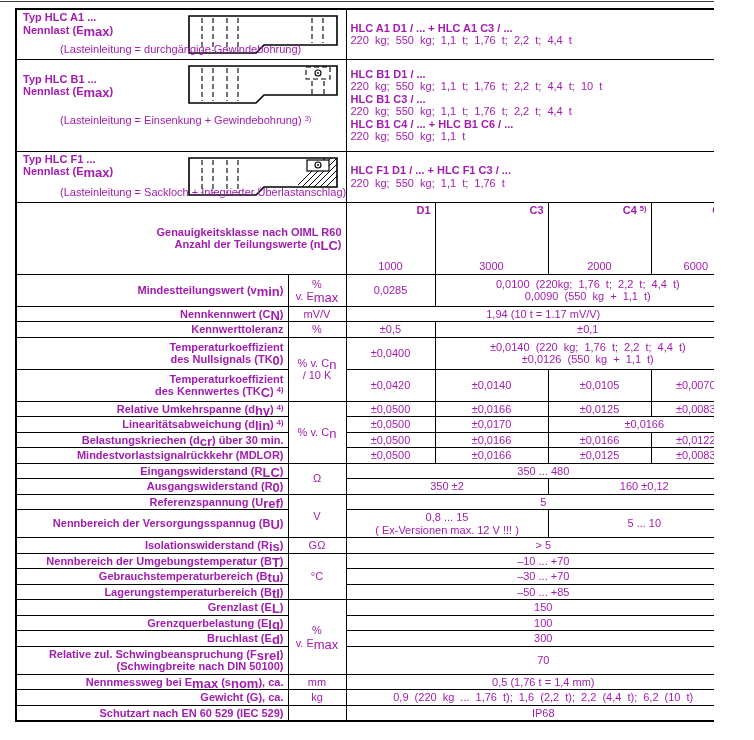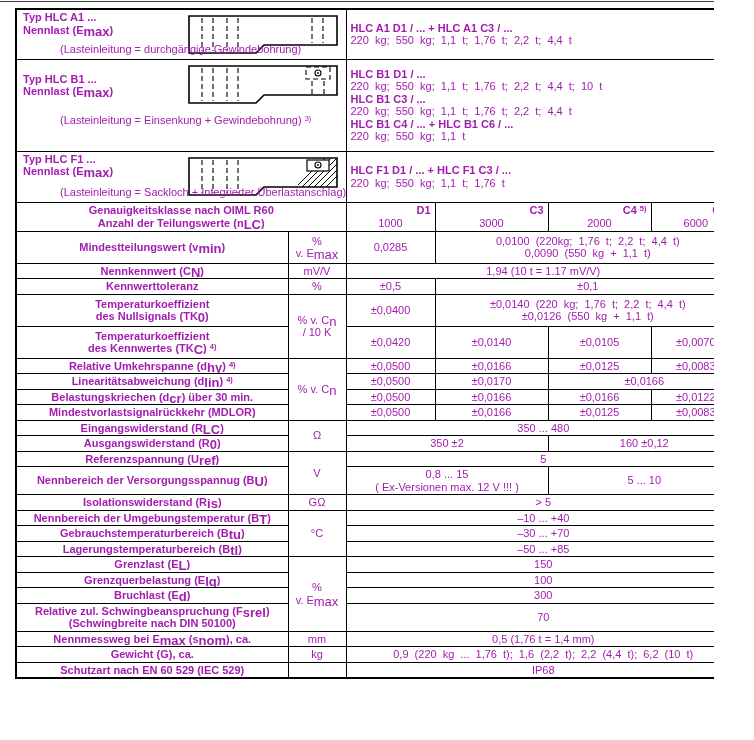--- a/index.html
+++ b/index.html
@@ -8,21 +8,21 @@
   .frame-top{position:absolute;top:1px;left:0;width:754px;height:1px;background:#3a3a3a;}
   .frame-right{position:absolute;top:1px;left:744px;width:2px;height:739px;background:#3a3a3a;}
 
   table#spec{border-collapse:collapse;position:absolute;left:15px;top:8px;width:725px;
              table-layout:fixed;border:2px solid #000;}
   #spec td{border:1px solid #000;padding:1px 4px;font-size:11px;line-height:12.5px;
            vertical-align:middle;overflow:hidden;}
   sub{font-size:13px;vertical-align:-2px;line-height:0;}
   sup{font-size:7.5px;vertical-align:3px;line-height:0;}
 
-  .lbl{font-weight:bold;text-align:center;padding-left:6px;}
+  .lbl{font-weight:bold;text-align:right;padding-left:6px;}
   .unit{text-align:center;font-weight:normal;}
   .val{text-align:center;font-weight:normal;}
 
   
   .h54{height:50px}.h96{height:92px}.h55{height:51px}.h33{height:29px}
   .h36{height:32px}.h18{height:14px}.h30{height:26px}.h17{height:13px}
   .hcut{height:6px}
   .hcut td{vertical-align:top;padding-top:1px;line-height:13px;}
 
   
@@ -31,21 +31,21 @@
   .type-note{font-weight:normal;position:absolute;left:6px;bottom:3px;white-space:nowrap;margin-left:37px;}
   .type-note.raised{bottom:24px;}
   .drawing{position:absolute;right:8px;top:5px;}
   .type-right{text-align:left;}
   .variant-name{font-weight:bold;}
   .variant-caps{font-weight:normal;word-spacing:3px;}
   .caps-sp{word-spacing:3px;}
 
   
   .class-letter{font-weight:bold;text-align:right;}
-  .class-count{font-weight:normal;text-align:center;}
+  .class-count{font-weight:normal;text-align:center;margin-top:44px;}
 </style>
 </head>
 <body>
 
 <div id="page">
   <div class="frame-top"></div>
   <div class="frame-right"></div>
 
   <table id="spec">
     <colgroup>
@@ -274,21 +274,21 @@
 
     <tr class="h18">
       <td class="lbl">Isolationswiderstand (R<sub>is</sub>)</td>
       <td class="unit">GΩ</td>
       <td class="val" colspan="4">&gt; 5</td>
     </tr>
 
     <tr class="h18">
       <td class="lbl">Nennbereich der Umgebungstemperatur (B<sub>T</sub>)</td>
       <td class="unit" rowspan="3">°C</td>
-      <td class="val" colspan="4">–10 ... +40</td>
+      <td class="val" colspan="4">–10 ... +70</td>
     </tr>
 
     <tr class="h18">
       <td class="lbl">Gebrauchstemperaturbereich (B<sub>tu</sub>)</td>
       <td class="val" colspan="4">–30 ... +70</td>
     </tr>
 
     <tr class="h18">
       <td class="lbl">Lagerungstemperaturbereich (B<sub>tl</sub>)</td>
       <td class="val" colspan="4">–50 ... +85</td>

